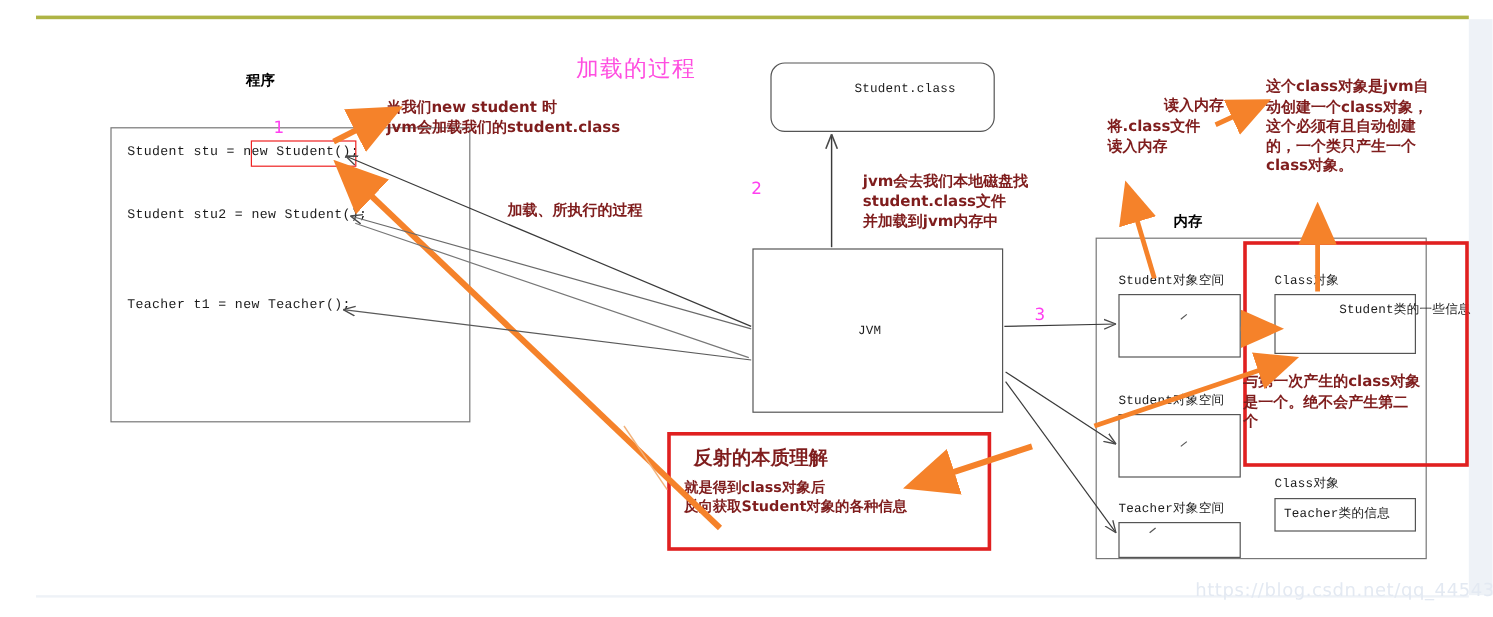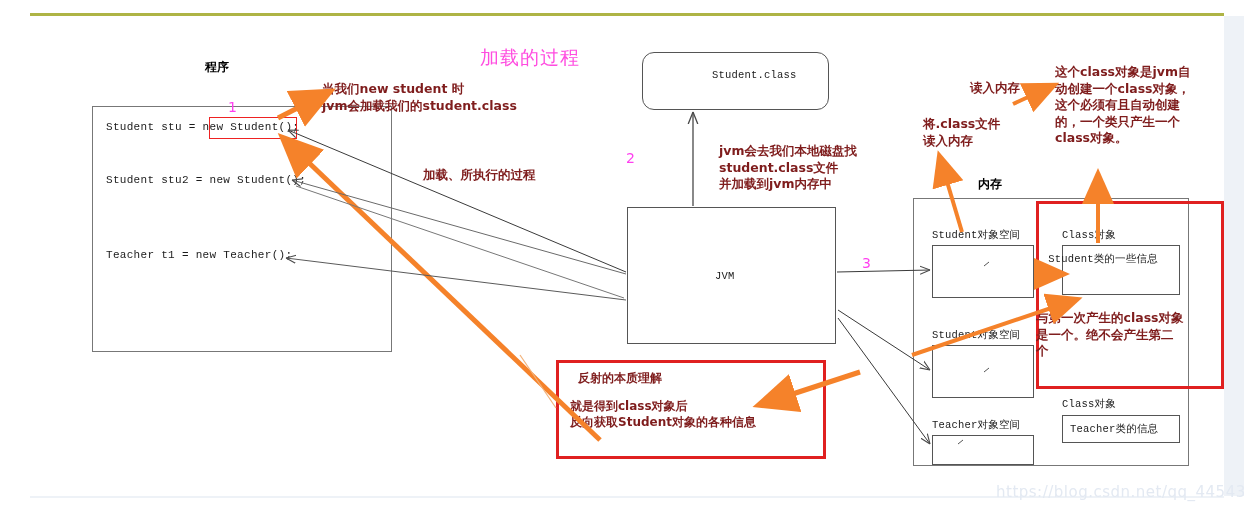--- a/index.html
+++ b/index.html
@@ -69,41 +69,41 @@
   <div class="box gbox2" style="left:932px;top:245px;width:102px;height:53px;"></div>
 
   <div class="lbl cap" style="left:932px;top:329px;">Student对象空间</div>
   <div class="box gbox2" style="left:932px;top:345px;width:102px;height:53px;"></div>
 
   <div class="lbl cap" style="left:932px;top:419px;">Teacher对象空间</div>
   <div class="box gbox2" style="left:932px;top:435px;width:102px;height:30px;"></div>
 
   <div class="lbl cap" style="left:1062px;top:229px;">Class对象</div>
   <div class="box gbox2" style="left:1062px;top:245px;width:118px;height:50px;"></div>
-  <div class="lbl cap" style="left:1048px;top:252px;width:110px;white-space:normal;line-height:1.35;text-align:center;">Student类的一些信息</div>
+  <div class="lbl cap" style="left:1116px;top:252px;width:110px;white-space:normal;line-height:1.35;">Student类的一些信息</div>
 
   <div class="lbl cap" style="left:1062px;top:398px;">Class对象</div>
   <div class="box gbox2" style="left:1062px;top:415px;width:118px;height:28px;"></div>
   <div class="lbl cap" style="left:1070px;top:423px;">Teacher类的信息</div>
 
   <div class="box redbox3" style="left:1036px;top:201px;width:188px;height:188px;"></div>
 
   <div class="box redbox3" style="left:556px;top:360px;width:270px;height:99px;"></div>
-  <div class="lbl pink" style="left:578px;top:371px;font-size:12px;">反射的本质理解</div>
+  <div class="lbl pink" style="left:578px;top:371px;font-size:16px;">反射的本质理解</div>
   <div class="lbl pink" style="left:322px;top:81px;">当我们new student 时
 jvm会加载我们的student.class</div>
 
   <div class="lbl pink" style="left:570px;top:399px;font-size:12px;">就是得到class对象后
 反向获取Student对象的各种信息</div>
   <div class="lbl pink" style="left:423px;top:167px;">加载、所执行的过程</div>
   <div class="lbl pink" style="left:680px;top:143px;margin-left:39px;">jvm会去我们本地磁盘找
 student.class文件
 并加载到jvm内存中</div>
   <div class="lbl pink" style="left:970px;top:80px;">读入内存</div>
-  <div class="lbl pink" style="left:923px;top:116px;">将.class文件
+  <div class="lbl pink" style="left:923px;top:97px;">将.class文件
 读入内存</div>
   <div class="lbl pink" style="left:1055px;top:64px;">这个class对象是jvm自
 动创建一个class对象，
 这个必须有且自动创建
 的，一个类只产生一个
 class对象。</div>
   <div class="lbl pink" style="left:1036px;top:310px;">与第一次产生的class对象
 是一个。绝不会产生第二
 个</div>
 

